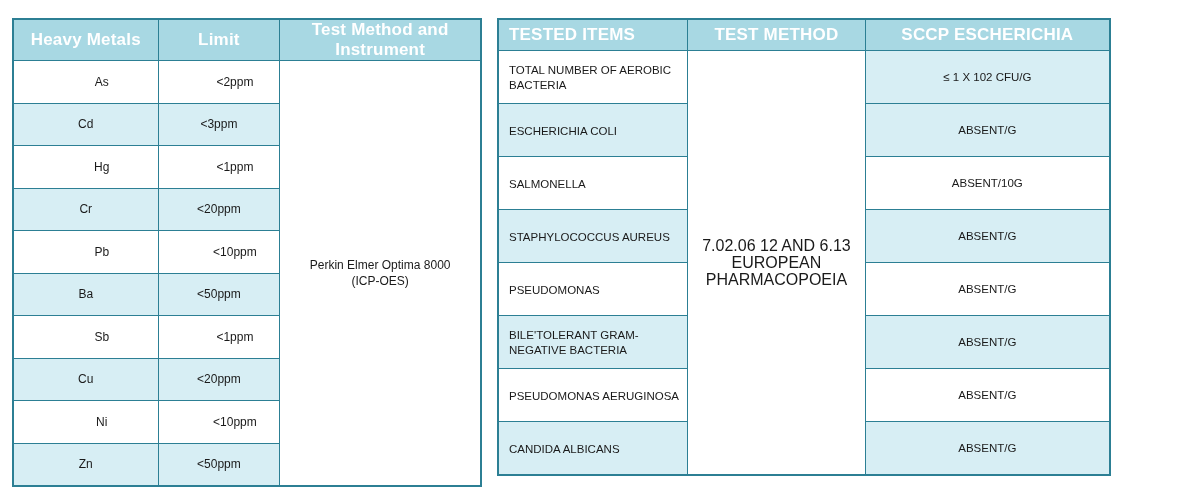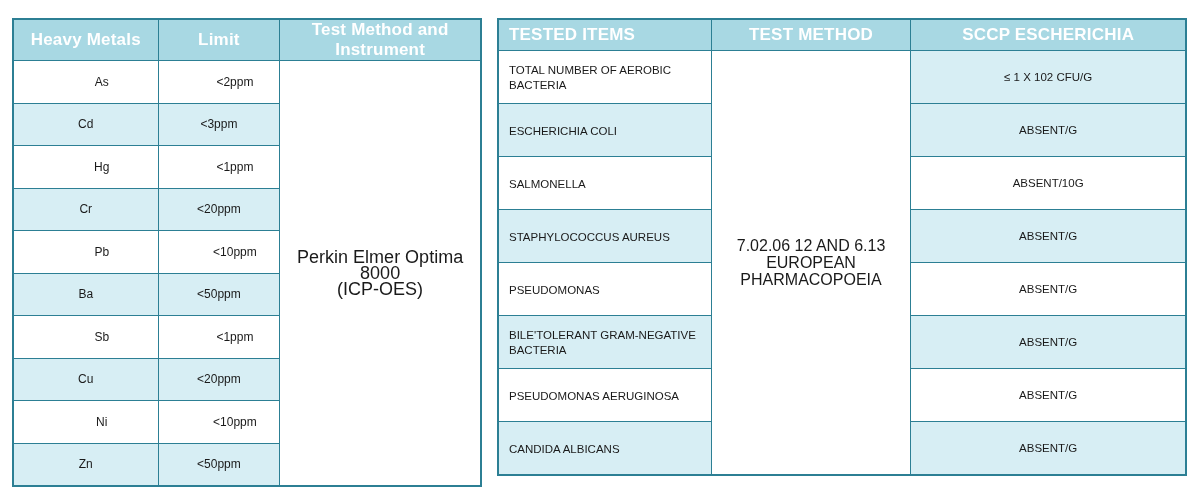--- a/index.html
+++ b/index.html
@@ -25,21 +25,21 @@
     box-sizing: border-box;
   }
   #heavy-metals-wrap {
     left: 12px;
     top: 18px;
     width: 470px;
   }
   #micro-wrap {
     left: 497px;
     top: 18px;
-    width: 690px;
+    width: 614px;
   }
 
   table.data-table {
     border-collapse: collapse;
     width: 100%;
     table-layout: fixed;
     border: 2px solid #2c7f94;
   }
   table.data-table td,
   table.data-table th {
@@ -68,21 +68,21 @@
   #heavy-metals-table tr.alt td.shaded {
     background: #d7eef4;
   }
   #heavy-metals-table td.plain {
     background: #ffffff;
     padding-left: 32px;
   }
   #heavy-metals-table td.method-cell {
     background: #ffffff;
     text-align: center;
-    font-size: 18px;
+    font-size: 12px;
     line-height: 16px;
     color: #1a1a1a;
   }
 
   
   #micro-table td {
     font-size: 11.5px;
     color: #1a1a1a;
   }
   #micro-table td.item-cell {

